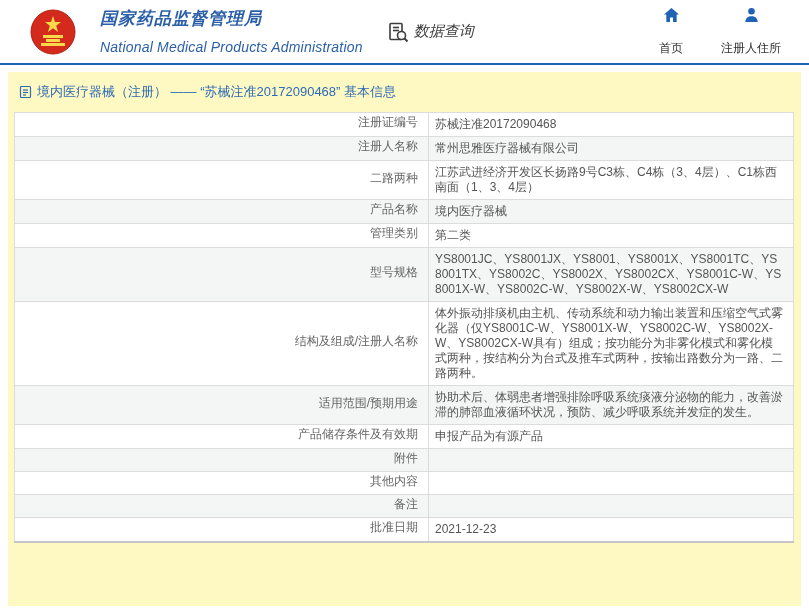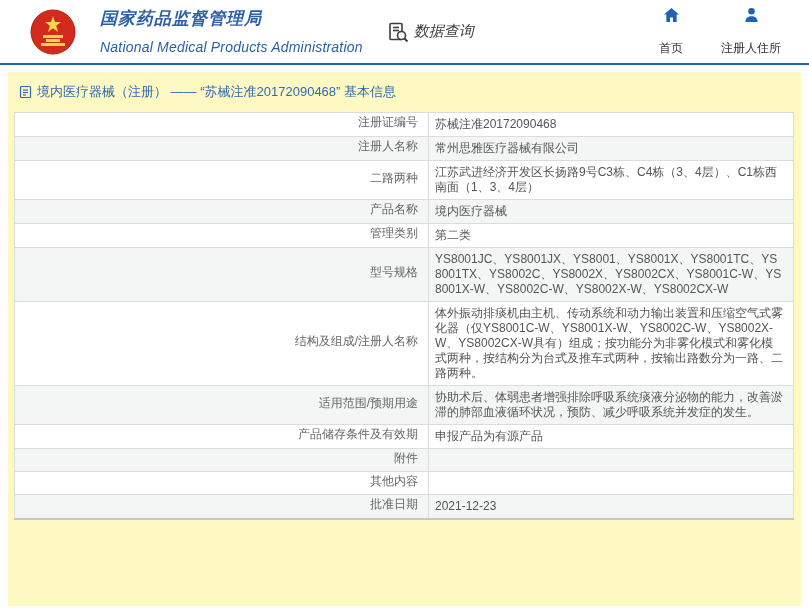--- a/index.html
+++ b/index.html
@@ -145,18 +145,22 @@
         </tr>
         <tr>
           <td class="label-cell">附件</td>
           <td class="value-cell"></td>
         </tr>
         <tr>
           <td class="label-cell">其他内容</td>
           <td class="value-cell"></td>
         </tr>
         <tr>
+          <td class="label-cell">备注</td>
+          <td class="value-cell"></td>
+        </tr>
+        <tr>
           <td class="label-cell">批准日期</td>
           <td class="value-cell">2021-12-23</td>
         </tr>
       </tbody>
   </table>
 </div>
 
 </body></html>

